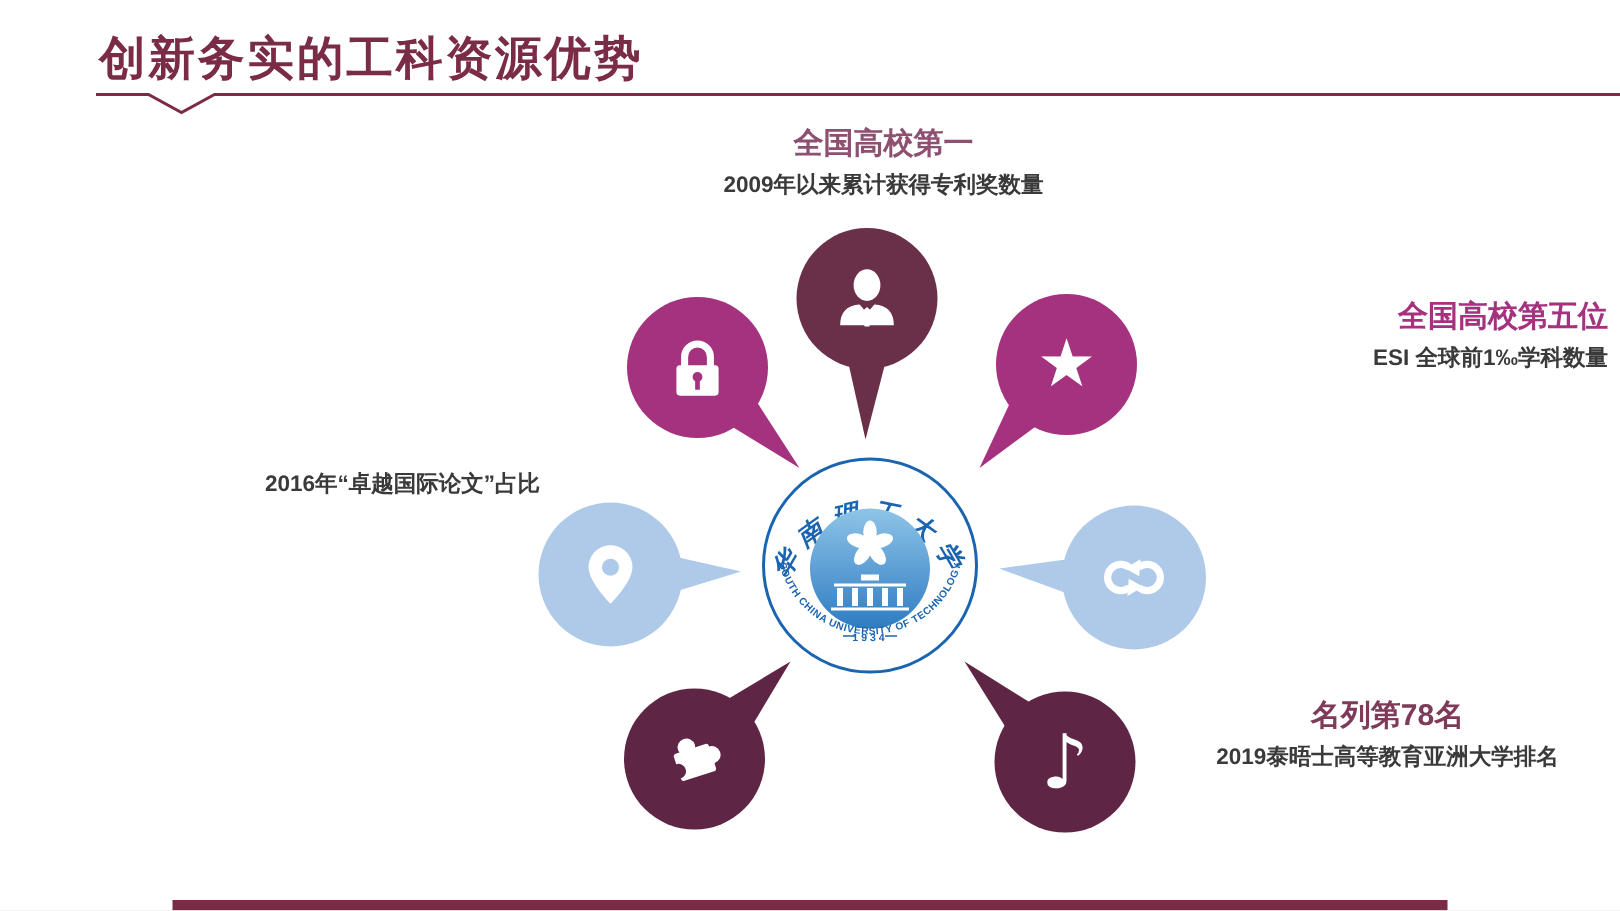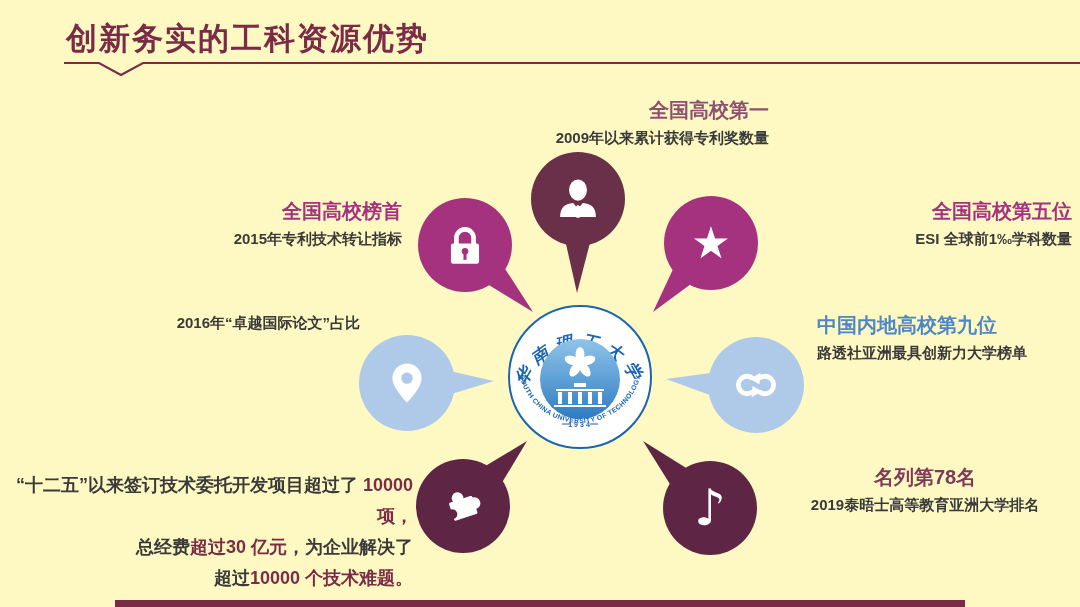--- a/index.html
+++ b/index.html
@@ -1,31 +1,31 @@
 <!DOCTYPE html>
 <html><head>
 <meta charset="utf-8">
 <style>
   html,body{margin:0;padding:0;background:#e9e9e9;}
   .slide{
-    position:relative;width:1080px;height:607px;background:#fef9c3;overflow:hidden;
+    position:relative;width:1080px;height:607px;background:#ffffff;overflow:hidden;
     font-family:"Liberation Sans","DejaVu Sans",sans-serif;margin:0 auto;
   }
   
   .page-title{
     position:absolute;left:66px;top:18px;font-size:31px;font-weight:bold;
     color:#7A2B45;letter-spacing:2px;
   }
   .title-rule{position:absolute;left:0;top:56px;}
   
   .callout{position:absolute;line-height:28px;z-index:4;}
   .callout-heading{font-size:20px;font-weight:bold;}
   .callout-detail{font-size:15px;font-weight:bold;color:#3A3A3A;}
   .h-mauve{color:#8E5070}.h-magenta{color:#A4327E}.h-blue{color:#4E86C6}.h-maroon{color:#7E3A58}
-  .co-top{left:409px;top:96px;width:360px;text-align:right;}
+  .co-top{left:409px;top:82px;width:360px;text-align:center;}
   .co-ul{left:100px;top:197px;width:302px;text-align:right;}
   .co-ur{left:777px;top:197px;width:295px;text-align:right;}
   .co-left{left:58px;top:309px;width:302px;text-align:right;}
   .co-right{left:817px;top:311px;width:262px;text-align:left;}
   .co-br{left:775px;top:463px;width:300px;text-align:center;}
   
   .note{
     position:absolute;left:0;top:470px;width:413px;text-align:right;
     font-size:18px;font-weight:bold;line-height:31px;color:#3A3A3A;z-index:4;
   }
@@ -154,41 +154,28 @@
     <text x="0" y="50" font-size="7" font-weight="bold" fill="#1A64B0" text-anchor="middle" letter-spacing="2">1934</text>
     <text font-size="6.8" font-weight="bold" fill="#1A64B0" letter-spacing="0.4">
       <textPath href="#arcBottom" startOffset="50%" text-anchor="middle">SOUTH CHINA UNIVERSITY OF TECHNOLOGY</textPath>
     </text>
   </svg>
 
   <div class="callout co-top">
     <div class="callout-heading h-mauve">全国高校第一</div>
     <div class="callout-detail">2009年以来累计获得专利奖数量</div>
   </div>
-  <div class="callout co-ul">
-    <div class="callout-heading h-magenta">全国高校榜首</div>
-    <div class="callout-detail">2015年专利技术转让指标</div>
-  </div>
   <div class="callout co-ur">
     <div class="callout-heading h-magenta">全国高校第五位</div>
     <div class="callout-detail">ESI 全球前1‰学科数量</div>
   </div>
   <div class="callout co-left">
     <div class="callout-detail">2016年“卓越国际论文”占比</div>
   </div>
-  <div class="callout co-right">
-    <div class="callout-heading h-blue">中国内地高校第九位</div>
-    <div class="callout-detail">路透社亚洲最具创新力大学榜单</div>
-  </div>
   <div class="callout co-br">
     <div class="callout-heading h-maroon">名列第78名</div>
     <div class="callout-detail">2019泰晤士高等教育亚洲大学排名</div>
   </div>
 
-  <div class="note">
-    <div><span>“十二五”以来签订技术委托开发项目超过了 </span><span class="hl">10000 项，</span></div>
-    <div><span>总经费</span><span class="hl">超过30 亿元</span><span>，为企业解决了</span></div>
-    <div><span>超过</span><span class="hl">10000 个技术难题。</span></div>
-  </div>
 
   <div class="footer-bar"></div>
 
 </div>
 
 </body></html>

